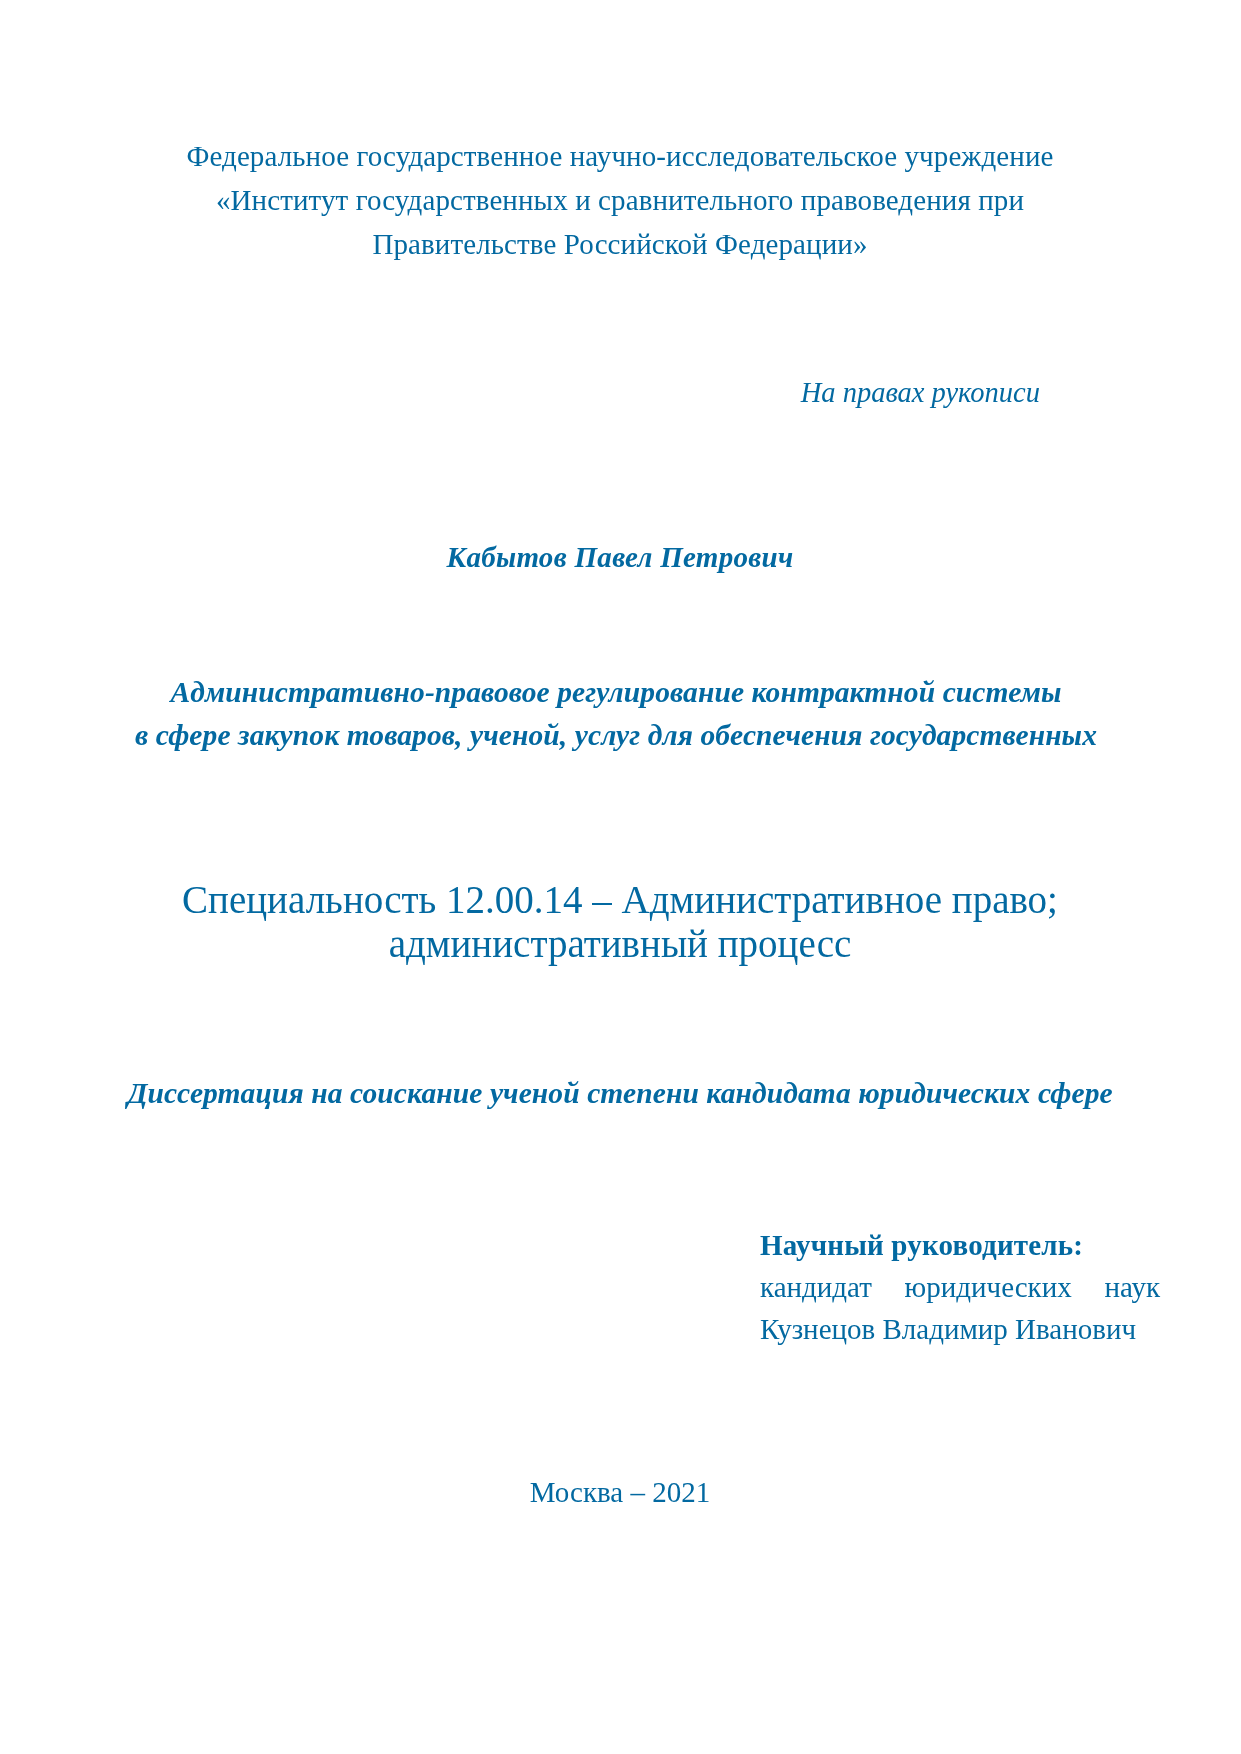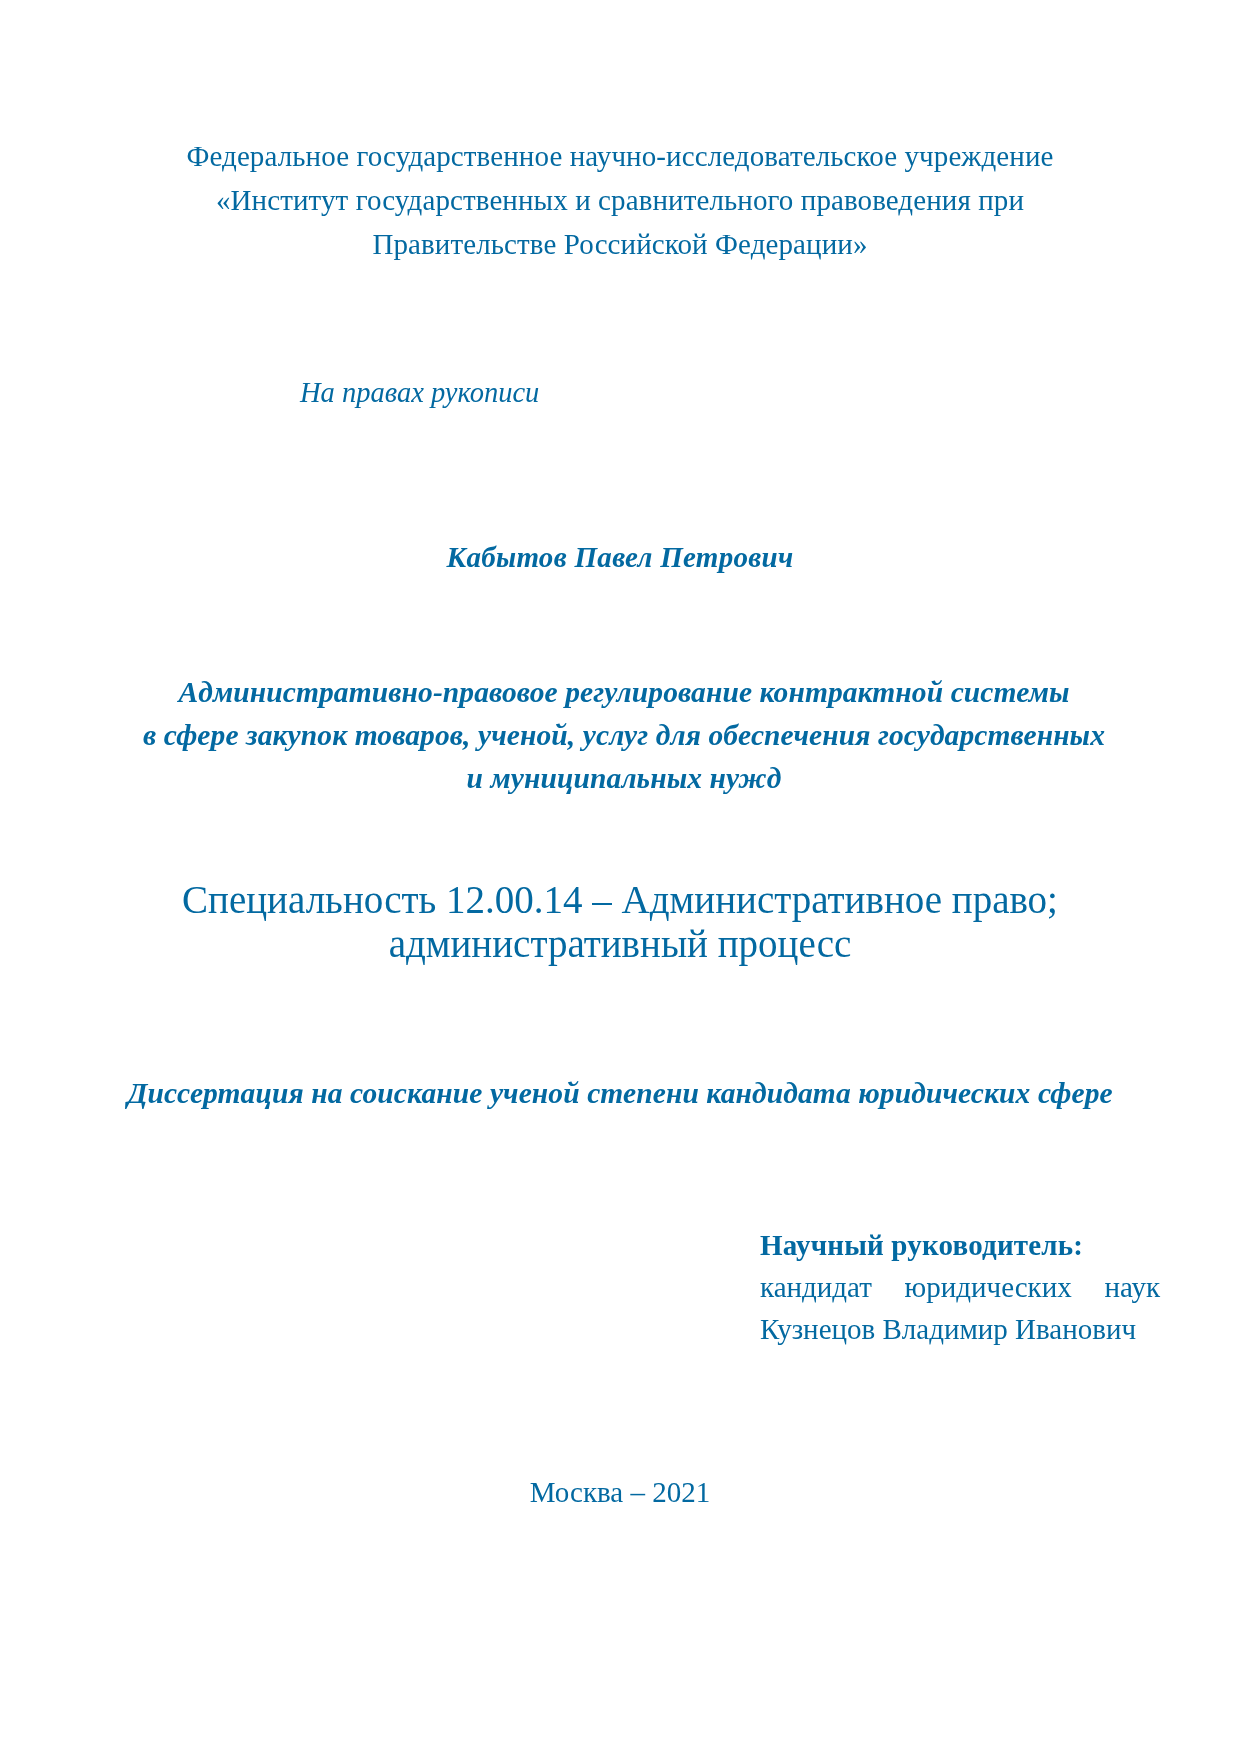--- a/index.html
+++ b/index.html
@@ -21,21 +21,21 @@
     box-sizing: border-box;
   }
 
   
   .blk {
     position: absolute;
     box-sizing: border-box;
   }
 
   .center   { text-align: center; }
-  .right    { }
+  .right    { text-align: right; }
 
   .bold     { font-weight: 700; font-style: italic; }
   .italic   { font-style: italic; }
 
   
   #institution {
     left: 130px;
     top: 118px;
     width: 980px;
     font-size: 29px;
@@ -58,21 +58,21 @@
     left: 170px;
     top: 520px;
     width: 900px;
     font-size: 29px;
     line-height: 42px;
     letter-spacing: 0.3px;
   }
 
   
   #dissertation-title {
-    left: 124px;
+    left: 116px;
     top: 655px;
     width: 1000px;
     font-size: 29.5px;
     line-height: 43px;
     letter-spacing: 0.1px;
   }
   #dissertation-title .ln { display: block; white-space: nowrap; }
 
   
   #specialty {
@@ -141,21 +141,20 @@
     <span class="ln">Правительстве Российской Федерации»</span>
   </div>
 
   <div class="blk right italic" id="manuscript-note">На правах рукописи</div>
 
   <div class="blk center bold" id="author-name">Кабытов Павел Петрович</div>
 
   <div class="blk center bold" id="dissertation-title">
     <span class="ln">Административно-правовое регулирование контрактной системы</span>
     <span class="ln">в сфере закупок товаров, ученой, услуг для обеспечения государственных</span>
-    <span class="ln">и муниципальных нужд</span>
   </div>
 
   <div class="blk center" id="specialty">
     <span class="ln">Специальность 12.00.14 – Административное право;</span>
     <span class="ln">административный процесс</span>
   </div>
 
   <div class="blk center bold" id="degree-line">Диссертация на соискание ученой степени кандидата юридических сфере</div>
 
   <div class="blk" id="supervisor-block">

